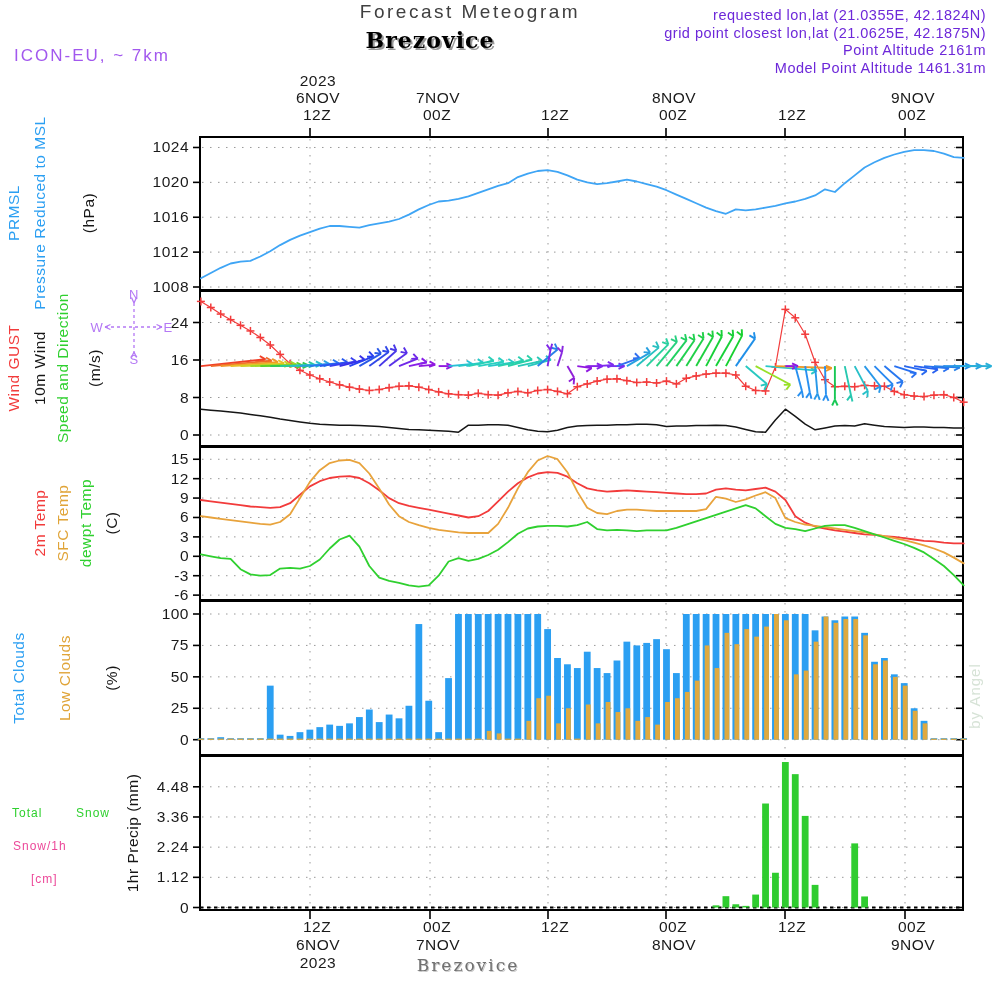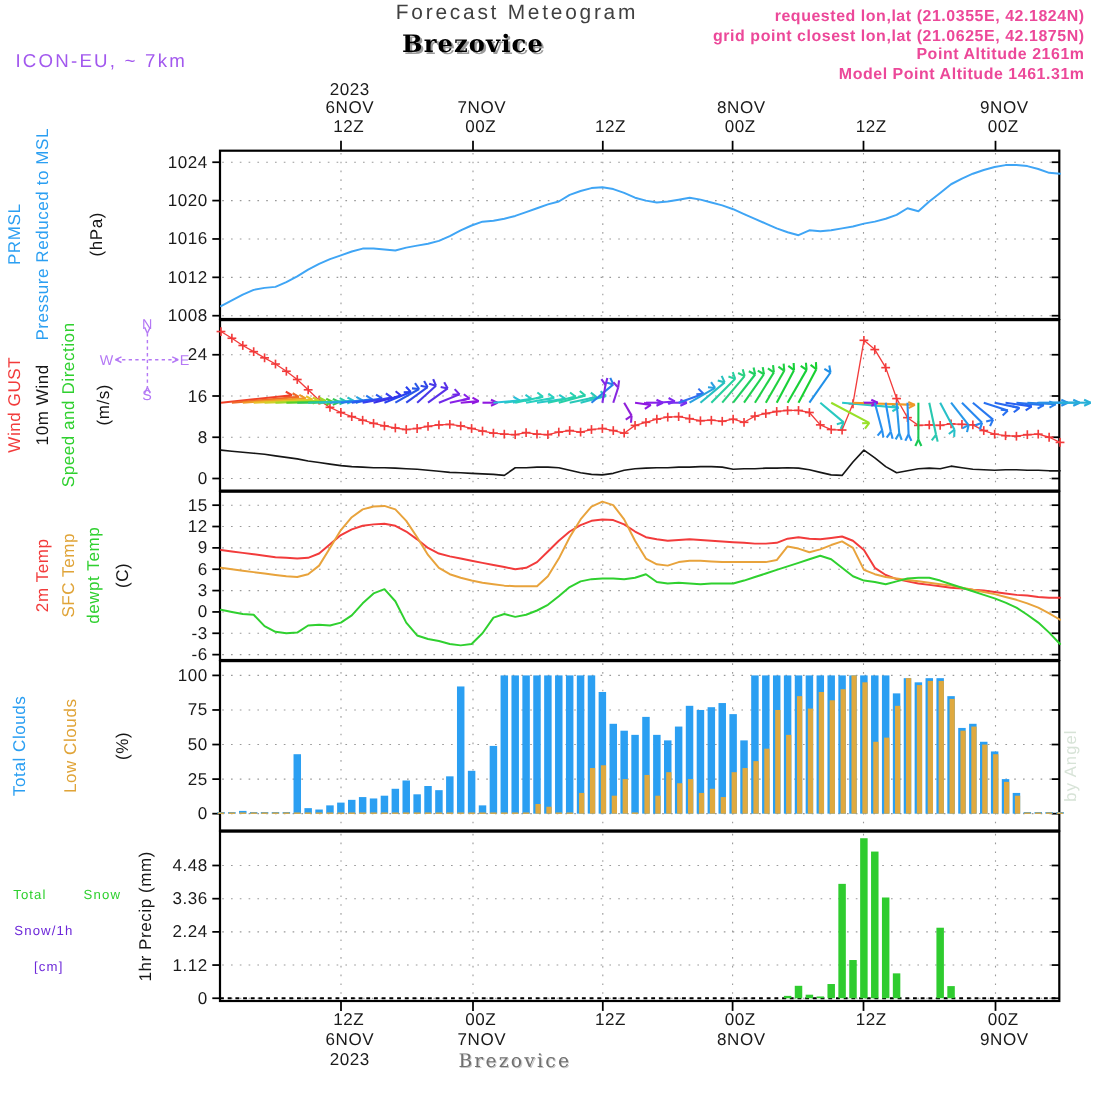--- a/index.html
+++ b/index.html
@@ -4,24 +4,24 @@
 <style>
   html,body{margin:0;padding:0;background:#fff;}
   .page{position:relative;width:1000px;height:1000px;background:#fff;
         font-family:"Liberation Sans",sans-serif;overflow:hidden;}
   .page svg{position:absolute;left:0;top:0;}
   .abs{position:absolute;white-space:nowrap;}
   .vlabel{position:absolute;white-space:nowrap;transform:translate(-50%,-50%) rotate(-90deg);}
   .title{left:470px;top:1px;transform:translateX(-50%);font-size:19px;color:#404040;letter-spacing:2.5px;}
   .station{left:430px;top:27px;transform:translateX(-50%);font-family:"DejaVu Serif",serif;
            font-weight:bold;font-size:22px;color:#000;letter-spacing:1px;text-shadow:2px 2px 0 #9a9a9a;}
-  .meta{right:14px;top:7px;text-align:right;color:#ec4899;font-size:14.5px;line-height:17.6px;letter-spacing:0.5px;font-weight:bold;}
+  .meta{right:14px;top:7px;text-align:right;color:#6d28d9;font-size:14.5px;line-height:17.6px;letter-spacing:0.5px;}
   .model{left:14px;top:46px;font-size:17px;color:#A258EE;letter-spacing:2px;}
   .c-sky{color:#2B9FF2;} .c-red{color:#F23B3B;} .c-blk{color:#161616;}
-  .c-grn{color:#2FD02F;} .c-org{color:#E0A438;} .c-ind{color:#6d28d9;}
+  .c-grn{color:#2FD02F;} .c-org{color:#E0A438;} .c-ind{color:#ec4899;}
   .s15{font-size:15.5px;letter-spacing:0.5px;}
   .s16{font-size:12px;letter-spacing:1px;}
   .footer-station{left:468px;top:955px;transform:translateX(-50%);font-family:"DejaVu Serif",serif;
            font-size:17px;color:#707070;letter-spacing:2px;text-shadow:1px 1px 0 #c8c8c8;}
   .watermark{left:974px;top:696px;font-size:15px;color:#D7E3D7;letter-spacing:1px;}
 </style>
 </head>
 <body>
 
 <div class="page">

